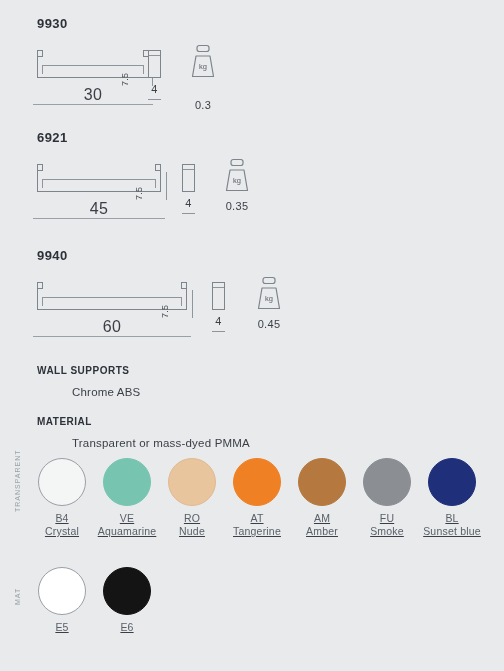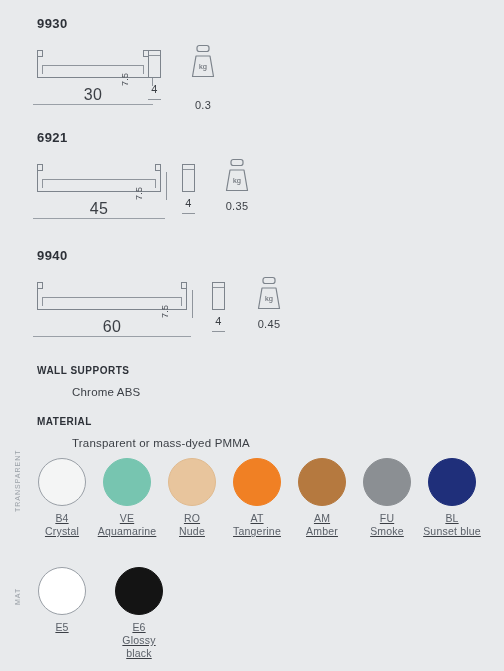--- a/index.html
+++ b/index.html
@@ -387,22 +387,21 @@
   <div class="side-caption" style="left:14px; top:605px;">MAT</div>
 
   <div class="swatch-row" style="top:567px;">
     <div class="swatch" style="left:38px;">
       <div class="swatch-dot" style="background:#ffffff; border:1px solid #9aa0a7;"></div>
       <div class="swatch-label" style="width:56px; margin-left:-4px;">
         <span class="code">E5</span>
       </div>
     </div>
 
-    <div class="swatch" style="left:115px;">
+    <div class="swatch" style="left:103px;">
       <div class="swatch-dot" style="background:#141414; border:1px solid #141414;"></div>
       <div class="swatch-label" style="width:56px; margin-left:-4px;">
         <span class="code">E6</span>
-        <span class="name">Glossy black</span>
       </div>
     </div>
   </div>
 
 </div>
 
 </body></html>

